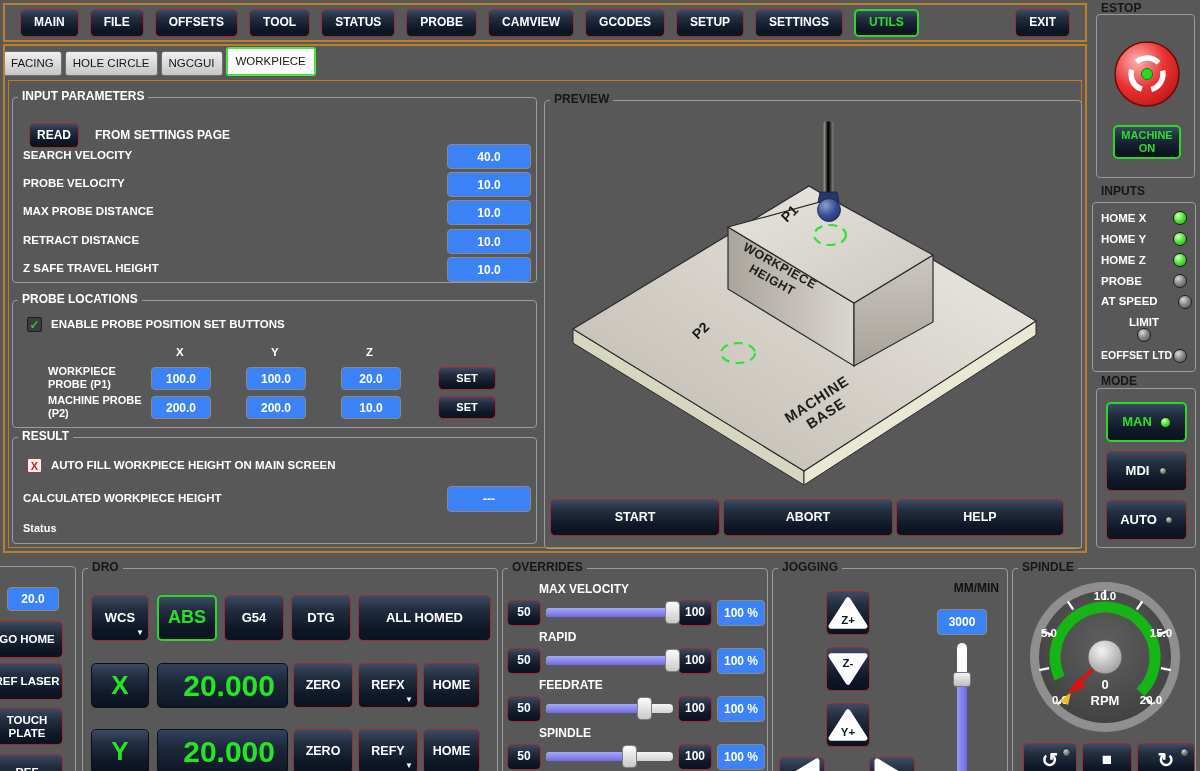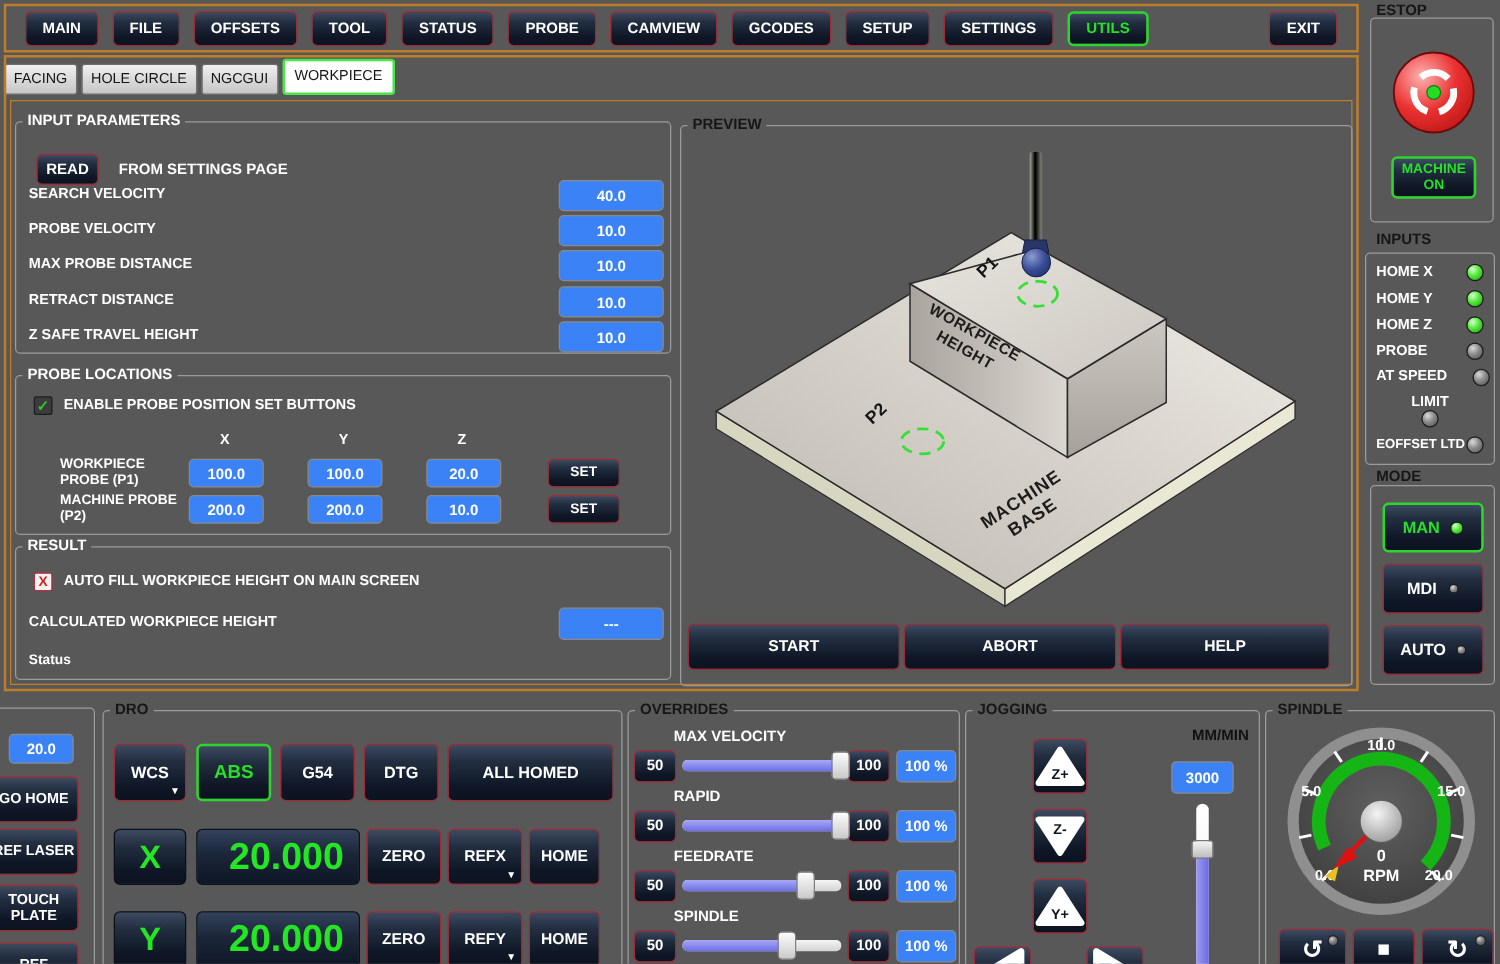--- a/index.html
+++ b/index.html
@@ -301,21 +301,21 @@
     <div class="btn" style="left:14px;top:141px;width:72px;height:37px;font-size:11.5px;">TOUCH PLATE</div>
     <div class="btn" style="left:14px;top:187px;width:72px;height:37px;font-size:11.5px;">REF</div>
   </div>
 
   <div class="gbox" style="left:82px;top:568px;width:416px;height:215px;">
     <div class="gtitle dark">DRO</div>
     <div class="btn" style="left:8px;top:26px;width:58px;height:46px;font-size:13px;">
       <span>WCS</span>
       <span class="dd-arrow">▼</span>
     </div>
-    <div class="btn active" style="left:74px;top:26px;width:60px;height:46px;font-size:15px;">ABS</div>
+    <div class="btn active" style="left:74px;top:26px;width:60px;height:46px;font-size:18px;">ABS</div>
     <div class="btn" style="left:141px;top:26px;width:60px;height:46px;font-size:13px;">G54</div>
     <div class="btn" style="left:208px;top:26px;width:60px;height:46px;font-size:13px;">DTG</div>
     <div class="btn" style="left:275px;top:26px;width:133px;height:46px;font-size:13px;">ALL HOMED</div>
 
     <div class="btn noborder axisbtn" style="left:8px;top:94px;width:58px;height:45px;">X</div>
     <div class="dro-display" style="left:74px;top:94px;width:131px;height:45px;">20.000</div>
     <div class="btn" style="left:210px;top:94px;width:60px;height:45px;font-size:12.5px;">ZERO</div>
     <div class="btn" style="left:275px;top:94px;width:60px;height:45px;font-size:12.5px;">
       <span>REFX</span>
       <span class="dd-arrow">▼</span>

